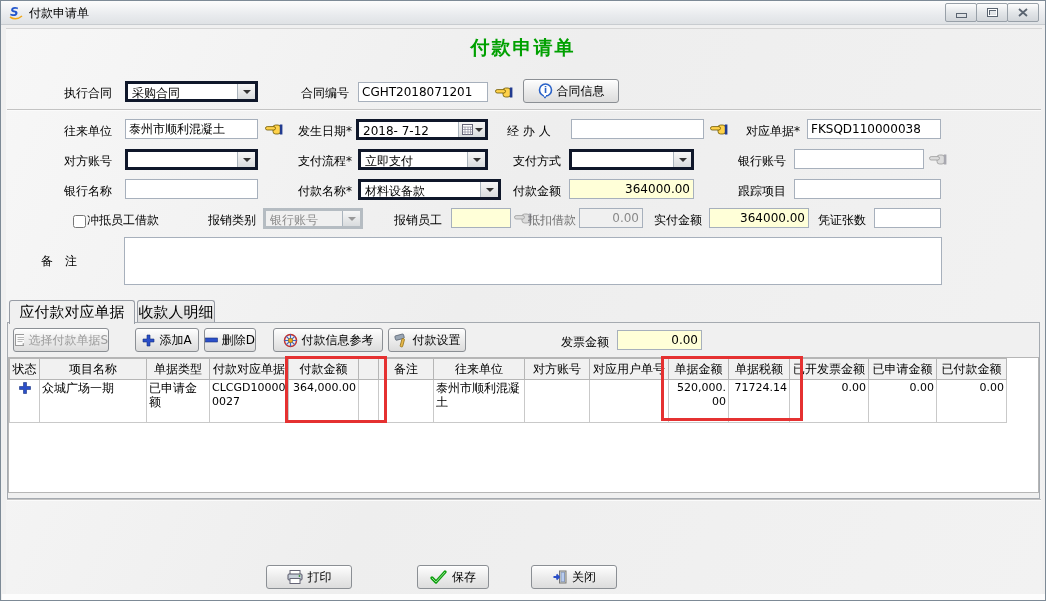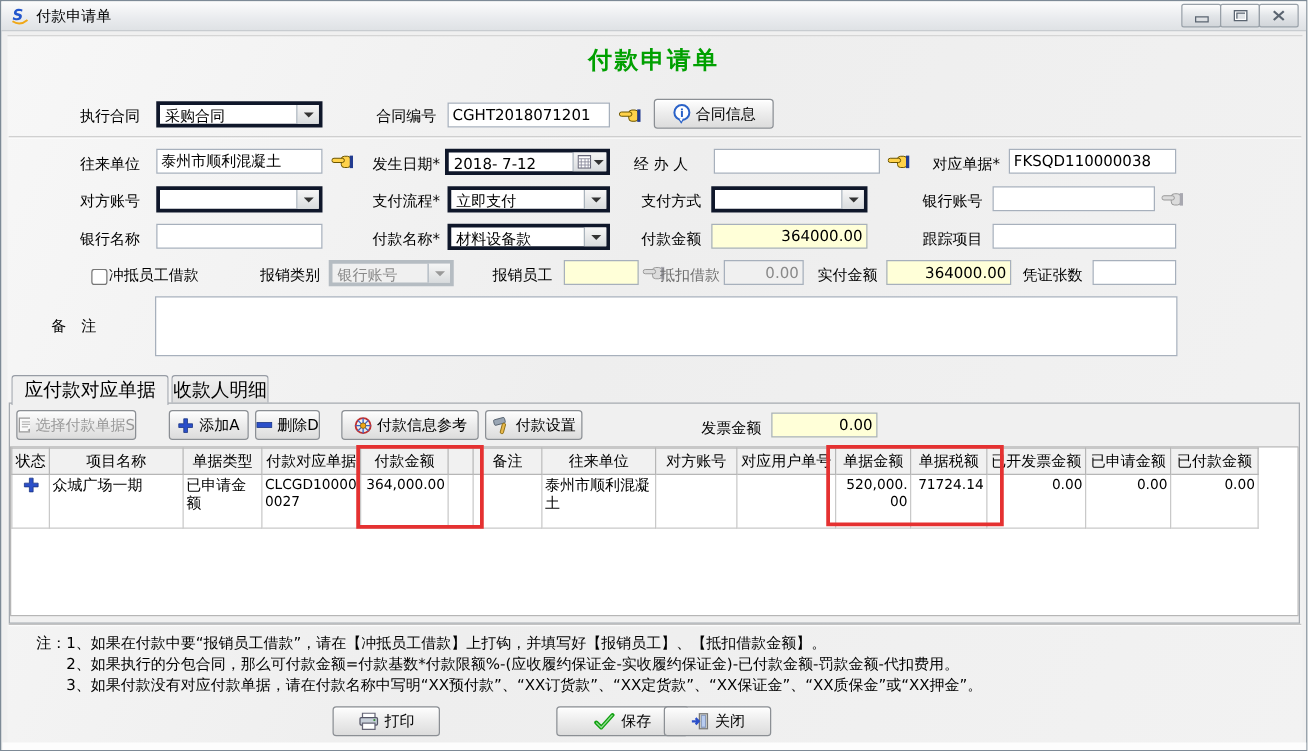--- a/index.html
+++ b/index.html
@@ -168,21 +168,21 @@
     <svg width="18" height="14" viewBox="0 0 18 14">
         <rect x="8" y="3" width="7.5" height="9" rx="2.5" fill="#dcdcdc" stroke="#9a9a9a" stroke-width="0.8"></rect>
         <rect x="0.5" y="4.6" width="10" height="3.4" rx="1.7" fill="#dcdcdc" stroke="#9a9a9a" stroke-width="0.8"></rect>
         <rect x="14.8" y="2.5" width="2.6" height="10" fill="#a8a8b0"></rect>
       </svg>
   </span>
 
   <span class="lbl" style="left:63px;top:180px;">银行名称</span>
   <input class="inp" style="left: 124px; top: 178px; width: 133px;" readonly="" value="">
   <span class="lbl" style="left:297px;top:180px;">付款名称*</span>
-  <div class="combo" style="left:357px;top:178px;width:130px;">
+  <div class="combo" style="left:357px;top:178px;width:143px;">
     <span class="ctext">材料设备款</span>
     <span class="cbtn">
         <span class="arr"></span>
       </span>
   </div>
   <span class="lbl" style="left:512px;top:180px;">付款金额</span>
   <input class="inp num yellow" style="left: 568px; top: 178px; width: 125px;" readonly="" value="364000.00">
   <span class="lbl" style="left:737px;top:180px;">跟踪项目</span>
   <input class="inp" style="left: 793px; top: 178px; width: 147px;" readonly="" value="">
 
@@ -317,36 +317,31 @@
         <td class="num">0.00</td>
       </tr>
     </tbody>
   </table>
 
   <div class="redbox" style="left:284px;top:355px;width:96px;height:61px;"></div>
   <div class="redbox" style="left:660px;top:355px;width:136px;height:59px;"></div>
 
   <div class="sep" style="top:498px;"></div>
 
-  <div class="notes">
-    <div>注：1、如果在付款中要“报销员工借款”，请在【冲抵员工借款】上打钩，并填写好【报销员工】、【抵扣借款金额】。</div>
-    <div class="ind">2、如果执行的分包合同，那么可付款金额=付款基数*付款限额%-(应收履约保证金-实收履约保证金)-已付款金额-罚款金额-代扣费用。</div>
-    <div class="ind">3、如果付款没有对应付款单据，请在付款名称中写明“XX预付款”、“XX订货款”、“XX定货款”、“XX保证金”、“XX质保金”或“XX押金”。</div>
-  </div>
 
   <div class="fbtn" style="left:265px;width:86px;">
     <svg width="16" height="14" viewBox="0 0 16 14">
         <rect x="3" y="0.5" width="10" height="4" fill="#fff" stroke="#667"></rect>
         <rect x="1" y="4" width="14" height="6" rx="1" fill="#c8d0da" stroke="#556"></rect>
         <rect x="3" y="8.5" width="10" height="5" fill="#fff" stroke="#667"></rect>
         <circle cx="12.5" cy="6" r="0.9" fill="#3a8a3a"></circle>
       </svg>
     <span>打印</span>
   </div>
-  <div class="fbtn" style="left:444px;width:106px;">
+  <div class="fbtn" style="left:416px;width:72px;">
     <svg width="17" height="14" viewBox="0 0 17 14">
         <path d="M2 8 L6 12 L15 2" fill="none" stroke="#0fa00f" stroke-width="3.2" stroke-linecap="round" stroke-linejoin="round"></path>
         <path d="M2 8 L6 12 L15 2" fill="none" stroke="#8fdc8f" stroke-width="1"></path>
       </svg>
     <span>保存</span>
   </div>
   <div class="fbtn" style="left:530px;width:86px;">
     <svg width="15" height="14" viewBox="0 0 15 14">
         <rect x="7.5" y="1" width="6.5" height="12" fill="#e8e3c8" stroke="#777"></rect>
         <rect x="9" y="2.2" width="3.5" height="9.6" fill="#b8ccf0" stroke="#8899bb"></rect>

